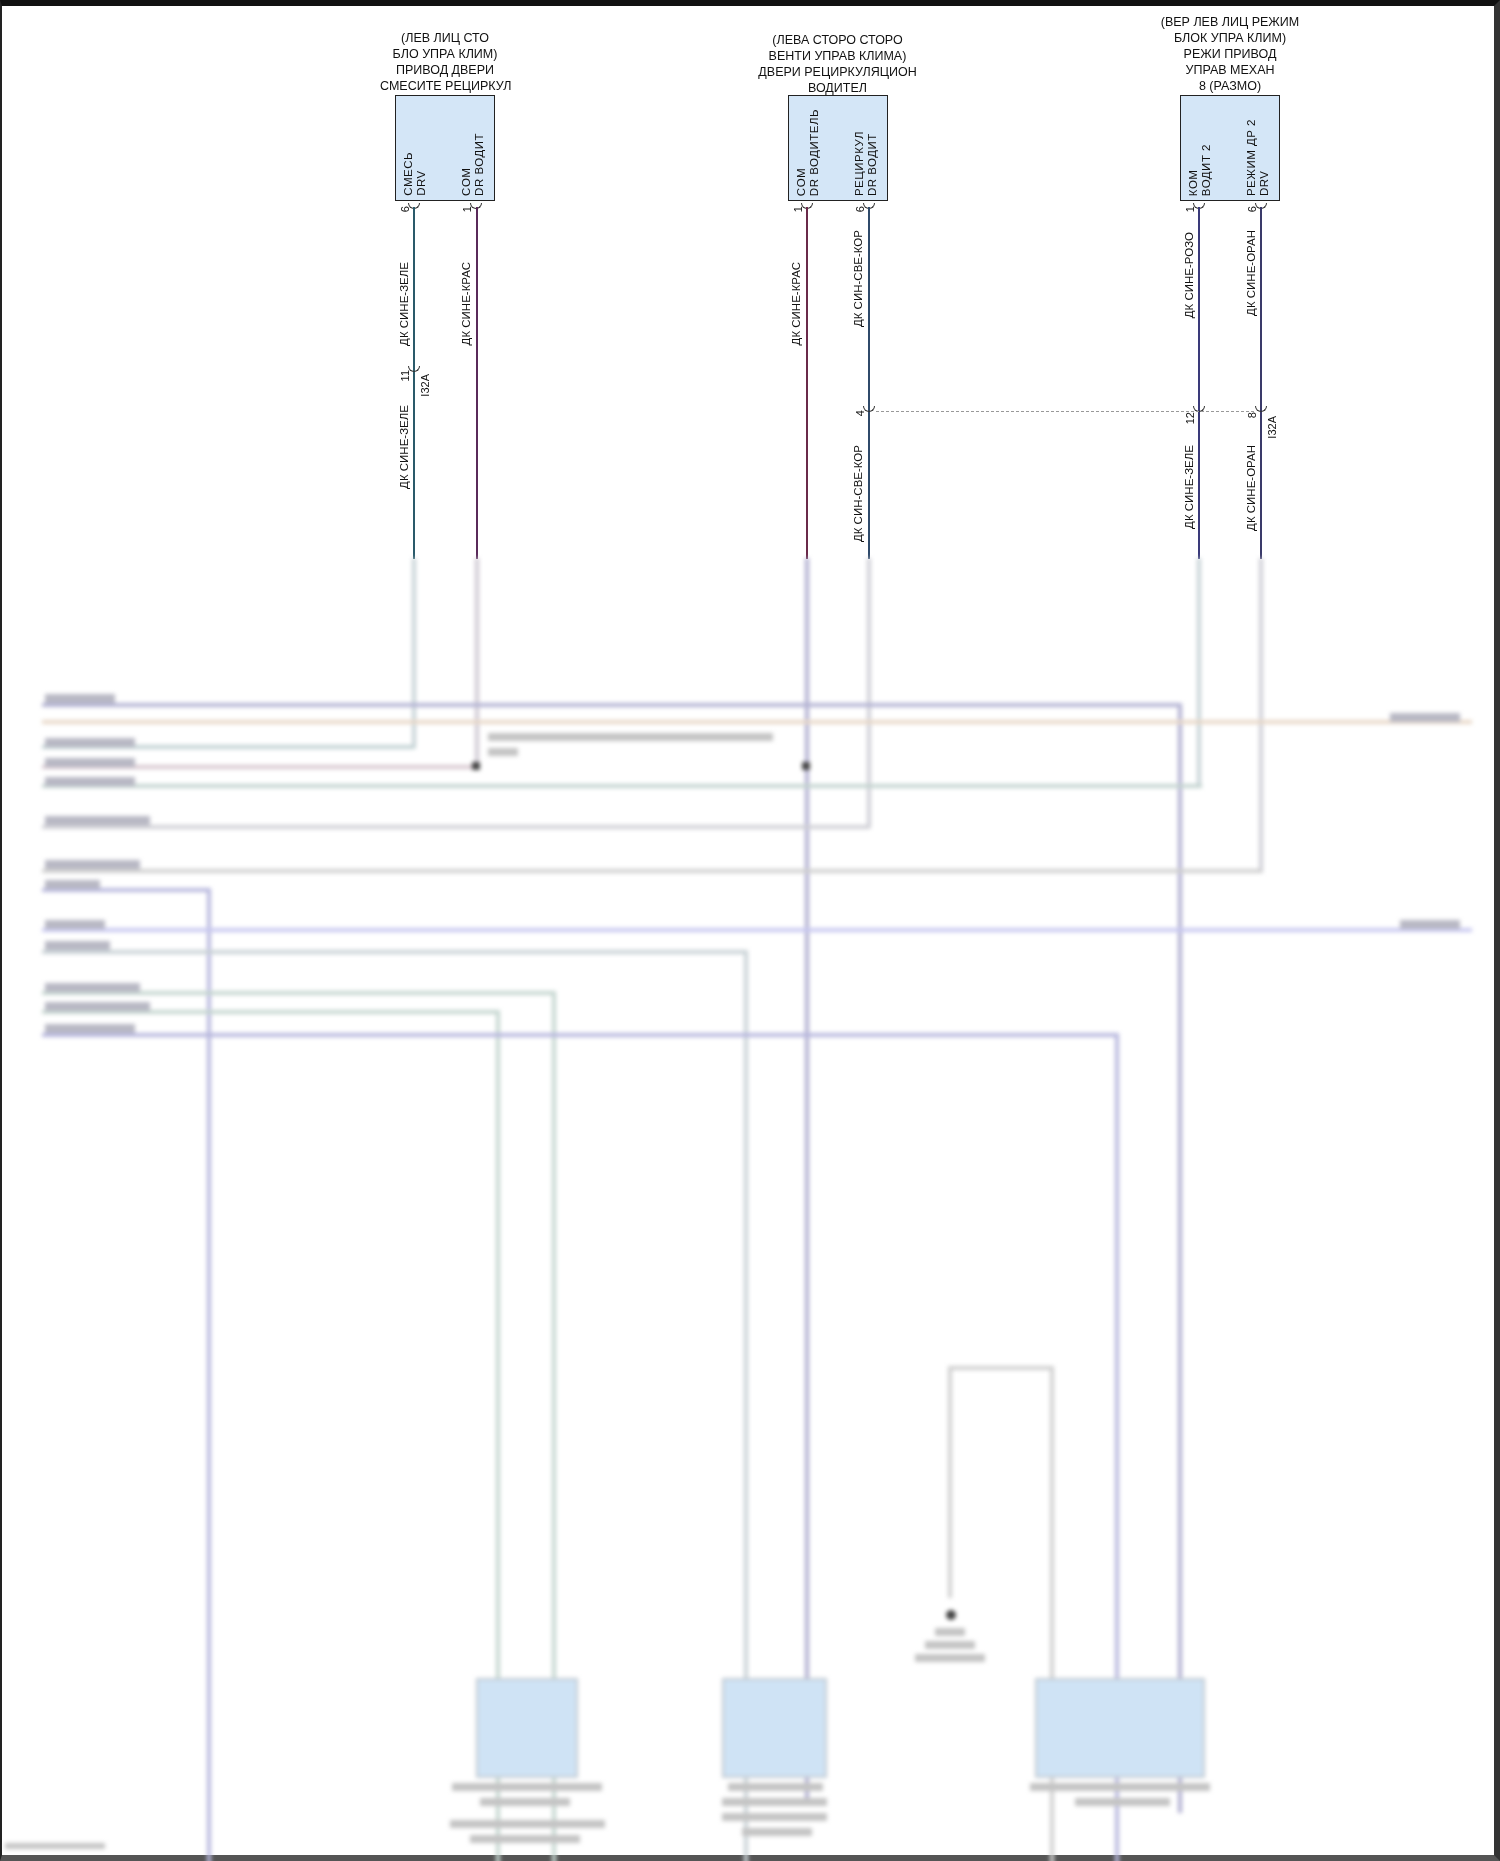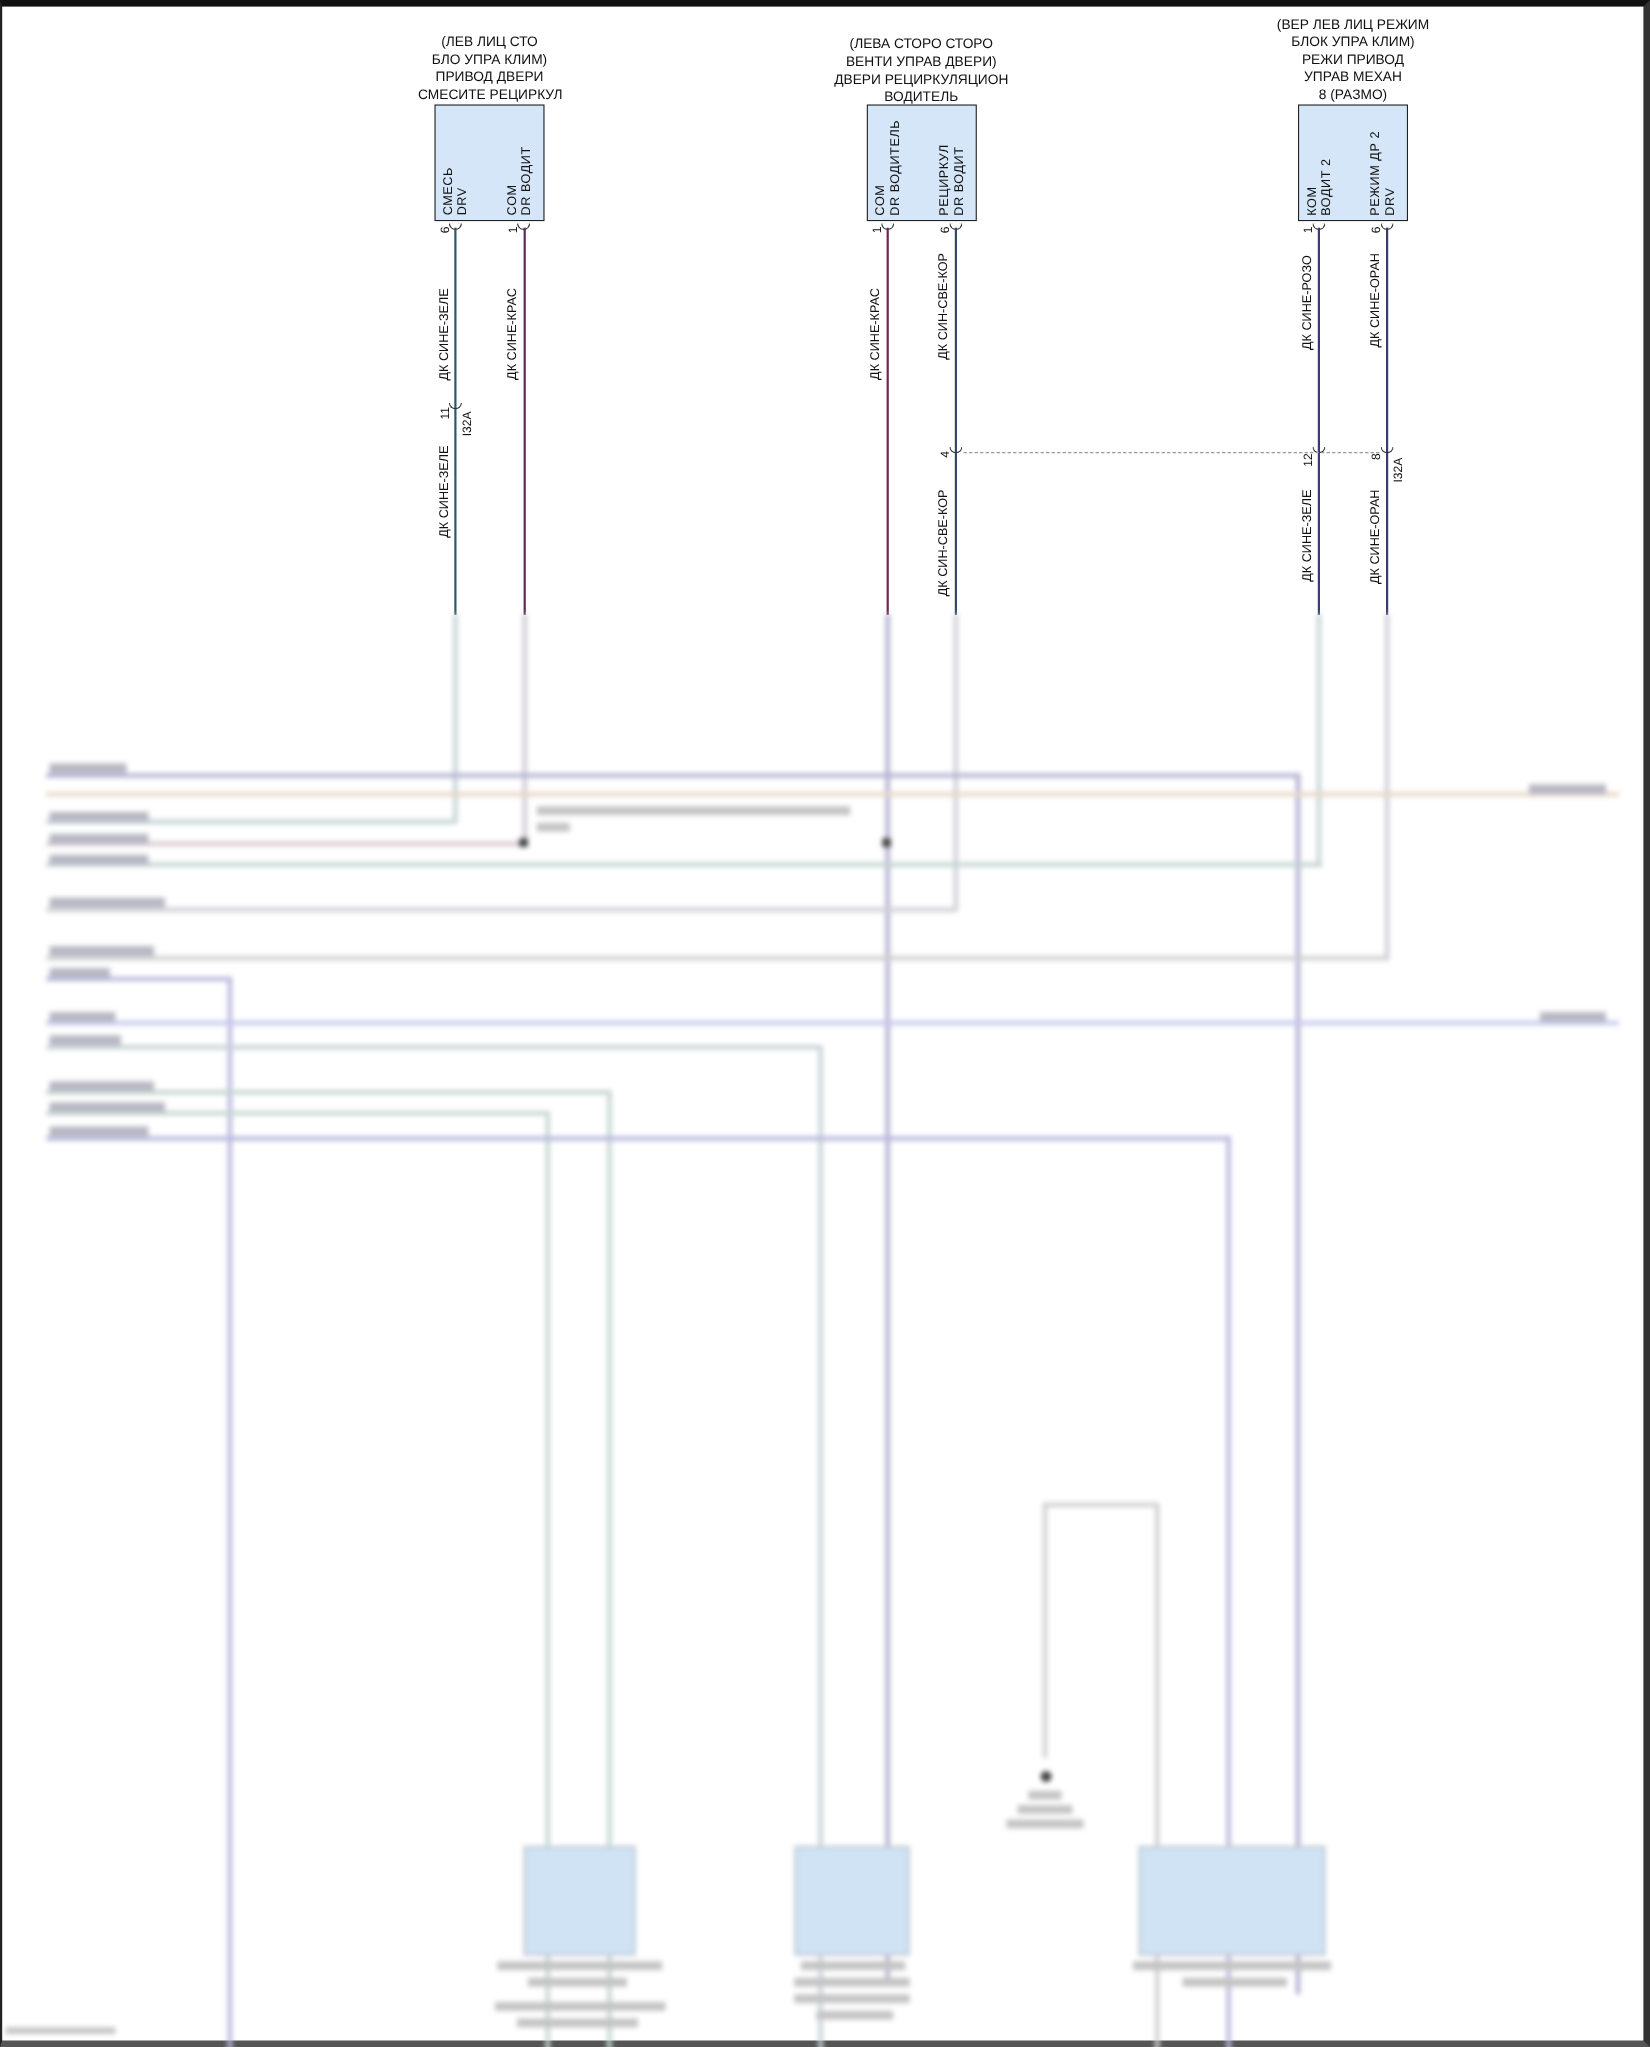--- a/index.html
+++ b/index.html
@@ -39,23 +39,23 @@
     <span>DRV</span>
   </div>
   <div class="pinlbl" style="left:64px;">
     <span>COM</span><br>
     <span>DR ВОДИТ</span>
   </div>
 </div>
 
 <div class="title" style="left:755px;top:32px;width:165px;">
   <div>(ЛЕВА СТОРО СТОРО</div>
-  <div>ВЕНТИ УПРАВ ДВЕРИ)</div>
+  <div>ВЕНТИ УПРАВ КЛИМА)</div>
   <div>ДВЕРИ РЕЦИРКУЛЯЦИОН</div>
-  <div>ВОДИТЕЛЬ</div>
+  <div>ВОДИТЕЛ</div>
 </div>
 <div class="comp" style="left:788px;top:95px;width:100px;height:106px;">
   <div class="pinlbl" style="left:6px;">
     <span>COM</span><br>
     <span>DR ВОДИТЕЛЬ</span>
   </div>
   <div class="pinlbl" style="left:64px;">
     <span>РЕЦИРКУЛ</span><br>
     <span>DR ВОДИТ</span>
   </div>

